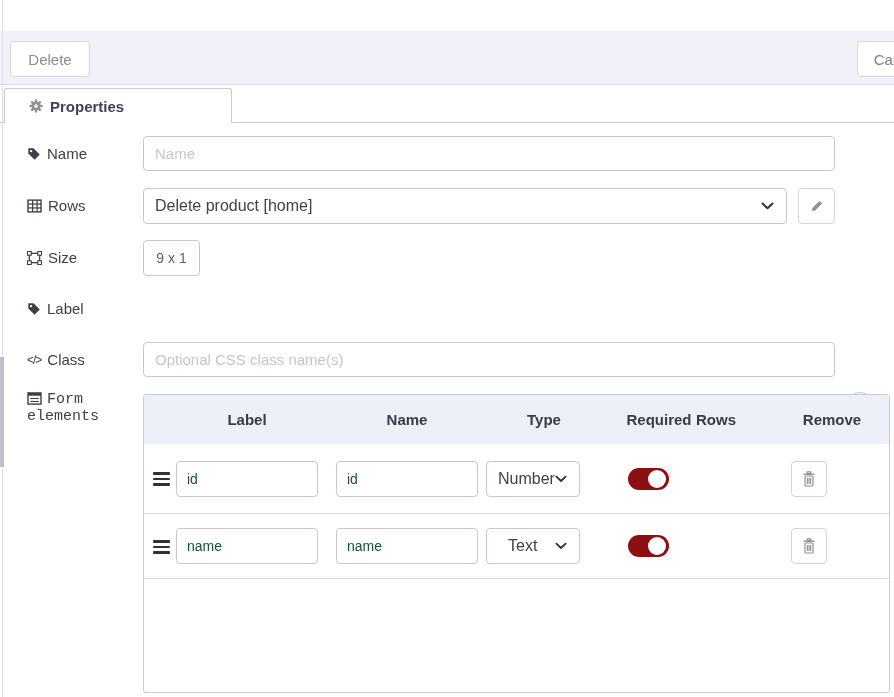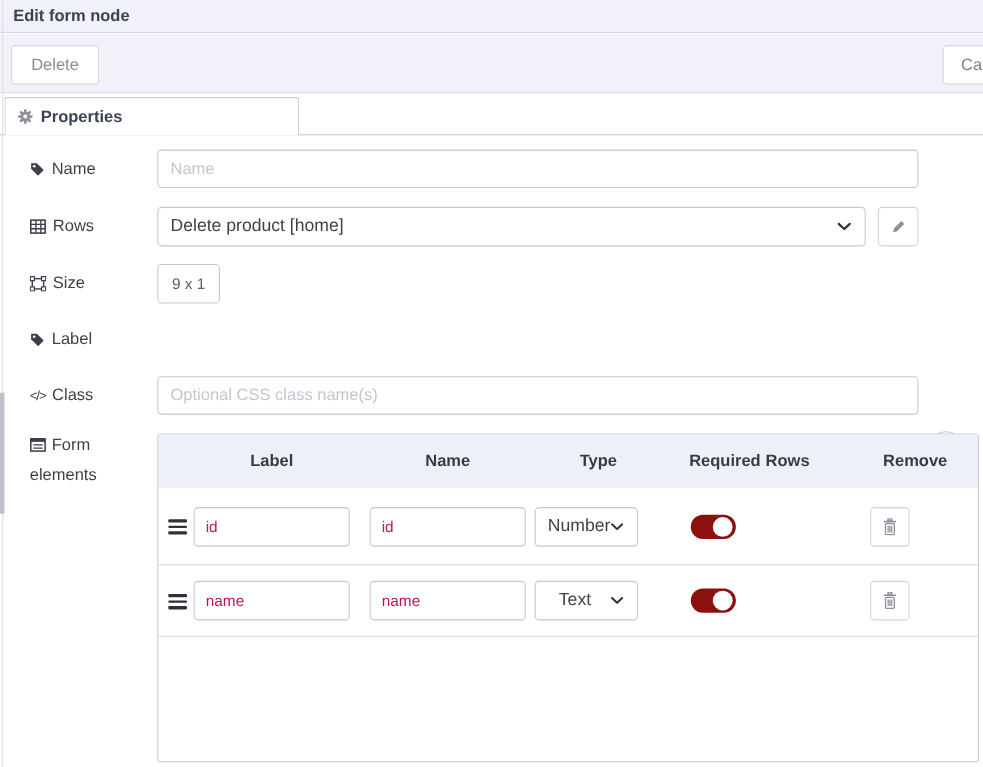--- a/index.html
+++ b/index.html
@@ -17,35 +17,35 @@
   .btn { position:absolute; height:36px; background:#fff; border:1px solid #d6d7de;
          border-radius:4px; font-size:15px; color:#8b8b95; cursor:pointer;
          display:flex; align-items:center; justify-content:center;
          font-family:inherit; }
   #delete-btn { left:10px; top:10px; width:80px; }
   #cancel-btn { left:857px; top:10px; width:80px; color:#7a7f8a; }
 
   
   .tabrow { position:absolute; left:0; top:85px; width:894px; height:38px; background:#fff; }
   .tabrow .underline { position:absolute; left:0; top:37px; width:894px; height:1px; background:#c9cad3; }
-  .tab { position:absolute; left:4px; top:3px; width:268px; height:35px; background:#fff;
+  .tab { position:absolute; left:4px; top:3px; width:228px; height:35px; background:#fff;
          border:1px solid #c9cad3; border-bottom:none; border-radius:3px 3px 0 0;
-         display:flex; align-items:center; gap:7px; padding-left:11px; z-index:2; cursor:pointer; }
+         display:flex; align-items:center; gap:7px; padding-left:24px; z-index:2; cursor:pointer; }
   .tab .tab-label { font-size:15px; font-weight:bold; color:#3d4257; }
 
   
   .scroll-track { position:absolute; left:2px; top:0; width:1px; height:697px; background:#dcdde5; }
   .scroll-thumb { position:absolute; left:0; top:357px; width:4px; height:110px; background:#bfc0ca; }
 
   
   .field-label { position:absolute; left:27px; display:flex; align-items:center; gap:6px;
                  font-size:15px; color:#3f4148; height:35px; }
   .field-label svg { flex:0 0 auto; }
   .code-glyph { font-size:12px; color:#3f4148; letter-spacing:-1px; }
-  .wrap-label { height:auto; width:100px; display:block; line-height:27px; }
+  .wrap-label { height:auto; width:100px; display:block; line-height:17px;font-family:Liberation Mono, monospace; }
   .wrap-label svg { vertical-align:-2px; margin-right:5px; }
 
   input.text { position:absolute; height:35px; border:1px solid #c6c8d1; border-radius:4px;
                font-size:15px; color:#3f4148; padding:0 11px; outline:none; background:#fff;
                font-family:inherit; }
   input.text::placeholder { color:#c3c6d2; }
 
   .selectbox { position:absolute; height:36px; border:1px solid #c6c8d1; border-radius:4px;
                background:#fff; display:flex; align-items:center; padding:0 11px;
                font-size:16px; color:#40424a; cursor:pointer; }
@@ -64,39 +64,36 @@
 
   
   .el-table { position:absolute; left:143px; top:394px; width:747px; height:299px;
               border:1px solid #c9cad3; border-radius:3px; background:#fff; }
   .el-header { position:absolute; left:0; top:0; width:745px; height:49px; background:#eef0f9; }
   .el-header span { position:absolute; top:0; height:49px; line-height:49px;
                     font-size:15px; font-weight:bold; color:#363b49; transform:translateX(-50%); }
   .el-row { position:absolute; left:0; width:745px; }
   .el-row .sep { position:absolute; left:0; bottom:0; width:745px; height:1px; background:#d8d9e2; }
   .row-input { position:absolute; width:142px; height:36px; border:1px solid #c6c8d1;
-               border-radius:4px; font-size:14px; color:#be185d; padding:0 10px;
+               border-radius:4px; font-size:14px; color:#14532d; padding:0 10px;
                outline:none; font-family:inherit; }
   .row-select { position:absolute; left:342px; width:94px; height:36px; }
   .handle { position:absolute; left:9px; width:17px; height:14px; cursor:grab; }
   .handle div { height:2.6px; background:#2f3138; border-radius:1px; margin-bottom:3px; }
   .toggle { position:absolute; left:484px; width:41px; height:22px; border-radius:11px;
             cursor:pointer; }
   .toggle .knob { position:absolute; top:2px; left:20px; width:18px; height:18px;
                   border-radius:50%; background:#fff; }
   .trash-btn { left:647px; width:36px; height:36px; }
 </style>
 </head>
 <body>
 
 <div id="app">
 
-  <div class="titlebar">
-    <h1>Edit form node</h1>
-  </div>
 
   <div class="toolbar">
     <button class="btn" id="delete-btn">Delete</button>
     <button class="btn" id="cancel-btn">Cancel</button>
   </div>
 
   <div class="tabrow">
     <div class="underline"></div>
     <div class="tab">
       <svg width="14" height="14" viewBox="0 0 16 16">

